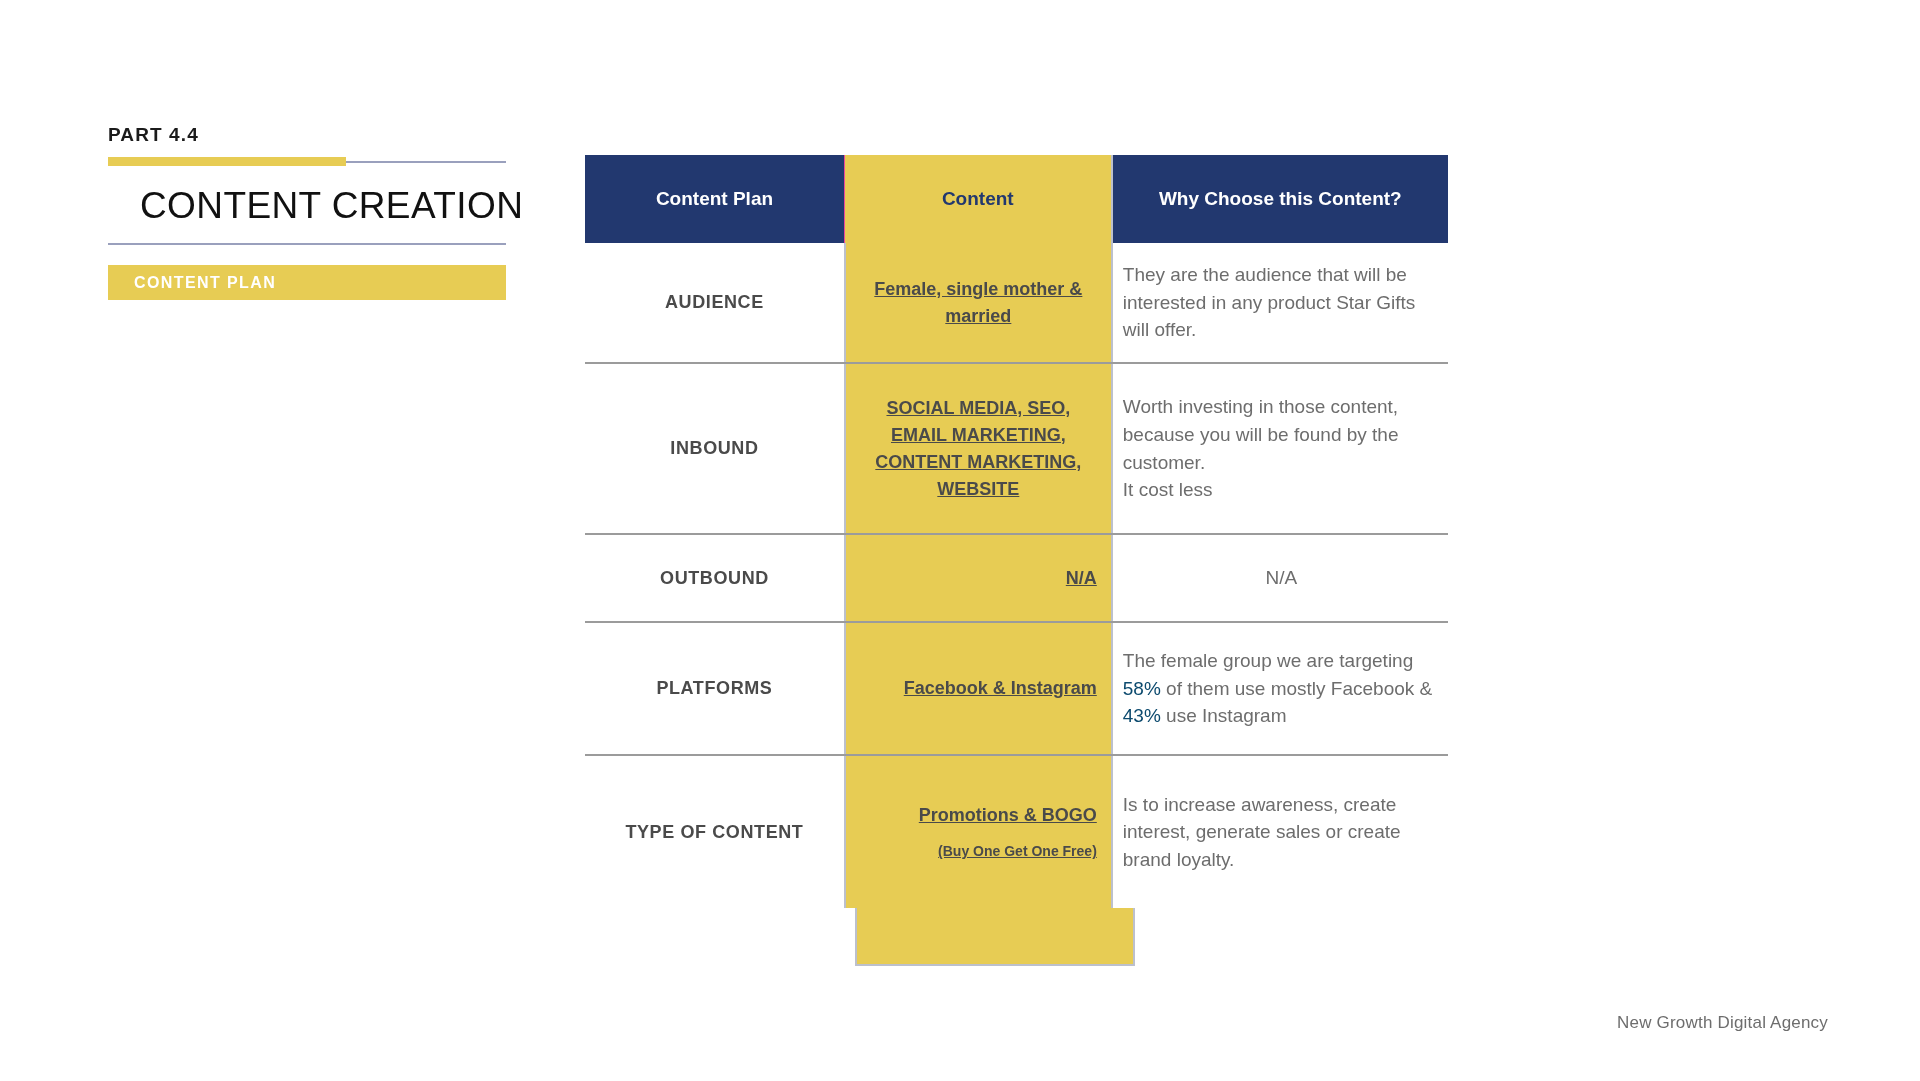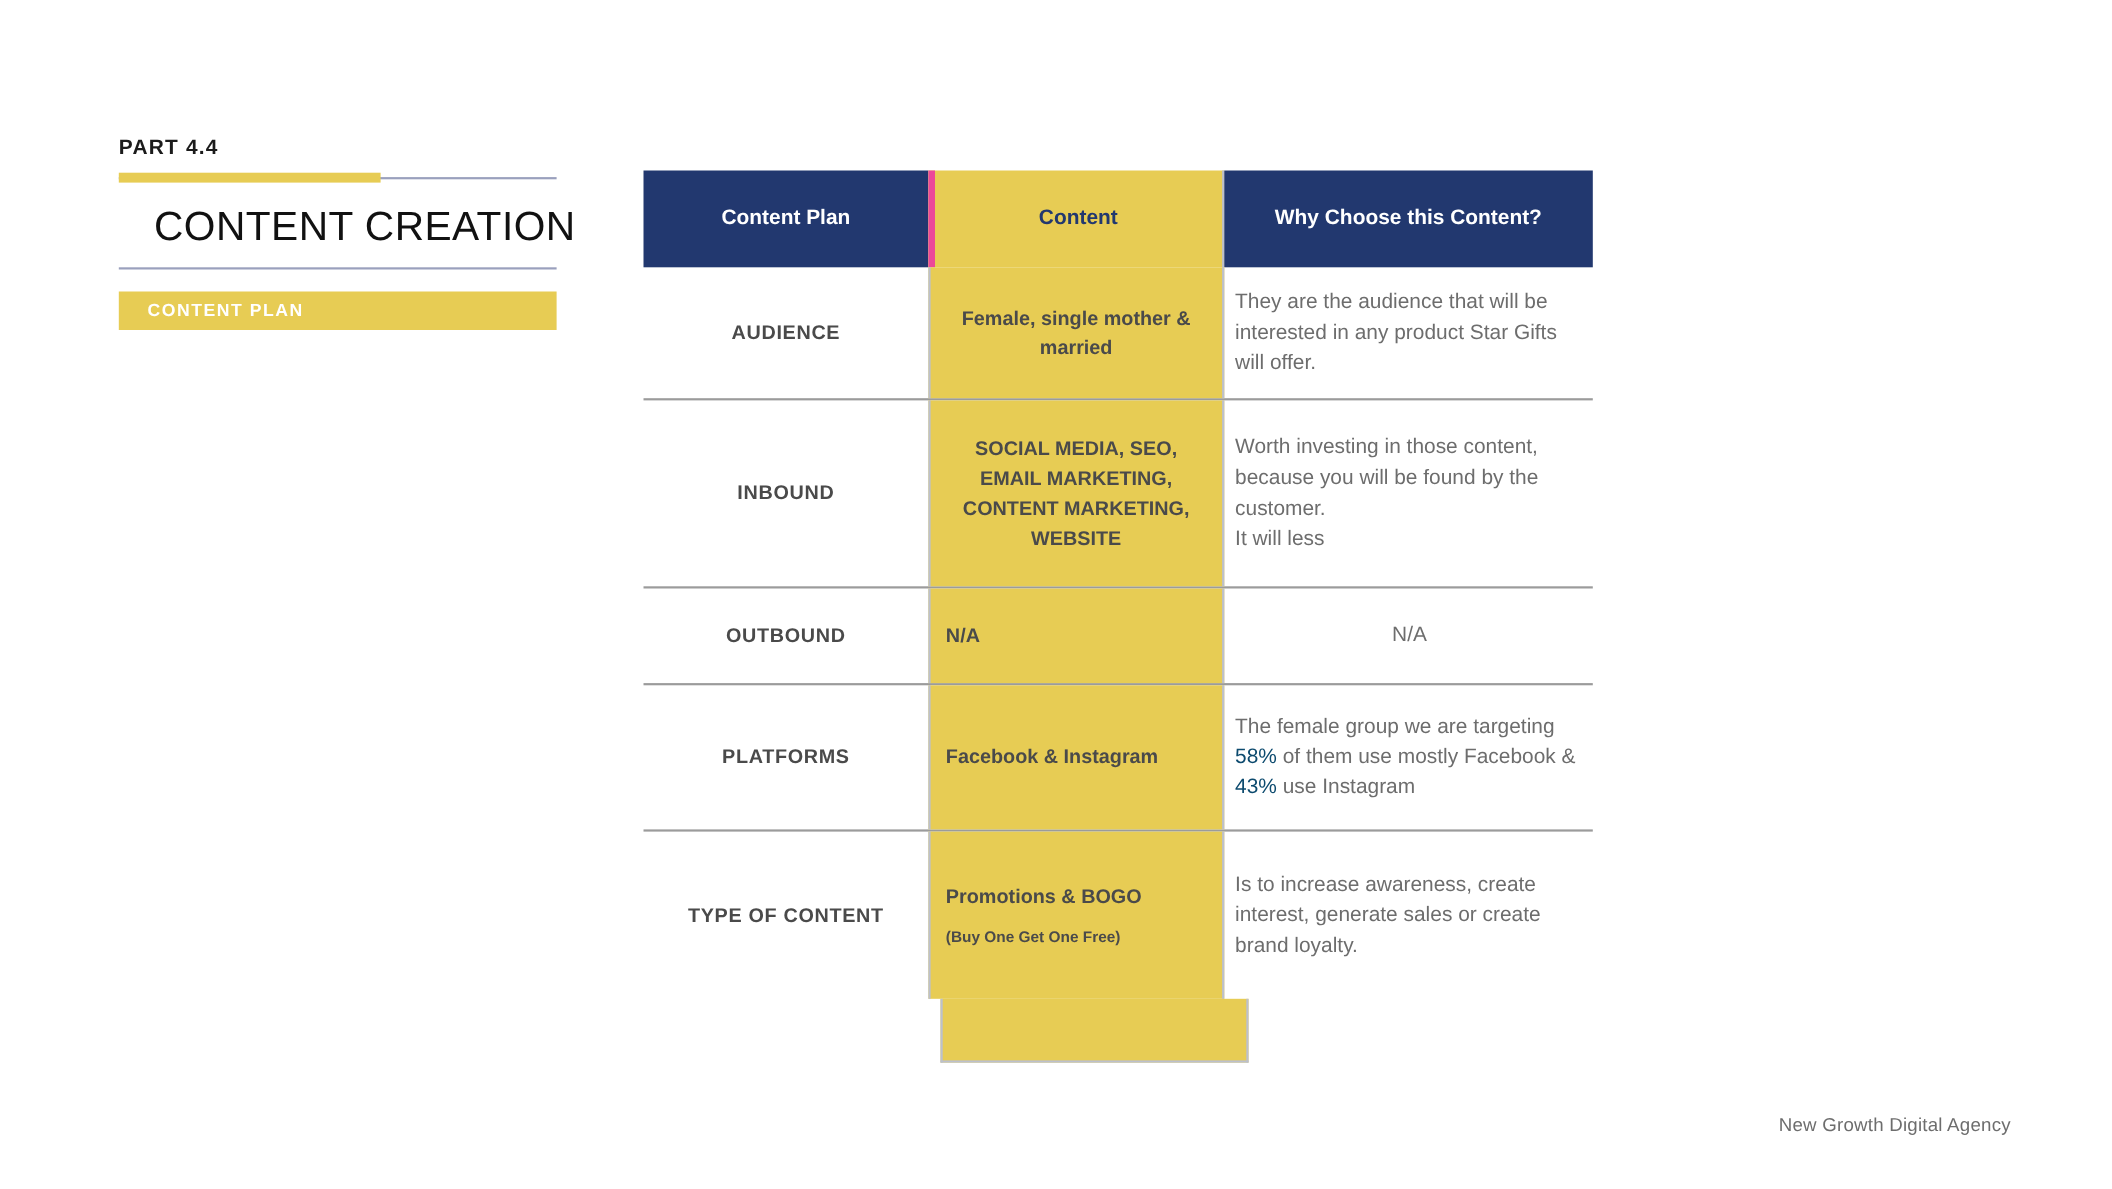--- a/index.html
+++ b/index.html
@@ -111,21 +111,21 @@
   }
   #table-header > div {
     display: flex;
     align-items: center;
     justify-content: center;
     font-size: 19px;
     font-weight: 700;
     text-align: center;
     padding: 0 10px;
   }
-  #table-header .c-content { border-left: 6px solid #ec4899; border-right: 2px solid #bcc0cc; }
+  #table-header .c-content { border-left: 1px solid #ec4899; border-right: 2px solid #bcc0cc; }
 
   
   .body-row {
     border-bottom: 2px solid #9b9b9b;
   }
   .body-row.no-border { border-bottom: none; }
   .body-row .c-plan {
     display: flex;
     align-items: center;
     justify-content: center;
@@ -135,28 +135,29 @@
     font-weight: 700;
     letter-spacing: 0.6px;
     padding: 0 10px;
   }
   .body-row .c-content {
     background: #e7cc54;
     border-left: 2px solid #bcc0cc;
     border-right: 2px solid #bcc0cc;
     display: flex;
     flex-direction: column;
-    align-items: flex-start;
+    align-items: flex-end;
     justify-content: center;
     text-align: center;
     color: #4a4a4a;
     font-size: 18px;
     font-weight: 700;
     padding: 0 14px;
     line-height: 1.5;
+    text-decoration: underline;
   }
   .body-row .c-content .sub {
     font-size: 14px;
     font-weight: 700;
     margin-top: 12px;
   }
   .body-row .c-why {
     display: flex;
     flex-direction: column;
     justify-content: center;
@@ -230,21 +231,21 @@
     </div>
   </div>
 
   <div class="t-row body-row" style="height:169px">
     <div class="c-plan">INBOUND</div>
     <div class="c-content">
       <span>SOCIAL MEDIA, SEO, EMAIL MARKETING, CONTENT MARKETING, WEBSITE</span>
     </div>
     <div class="c-why">
       <span>Worth investing in those content, because you will be found by the customer.</span>
-      <span>It will less</span>
+      <span>It cost less</span>
     </div>
   </div>
 
   <div class="t-row body-row" style="height:86px">
     <div class="c-plan">OUTBOUND</div>
     <div class="c-content">
       <span>N/A</span>
     </div>
     <div class="c-why centered">
       <span>N/A</span>

